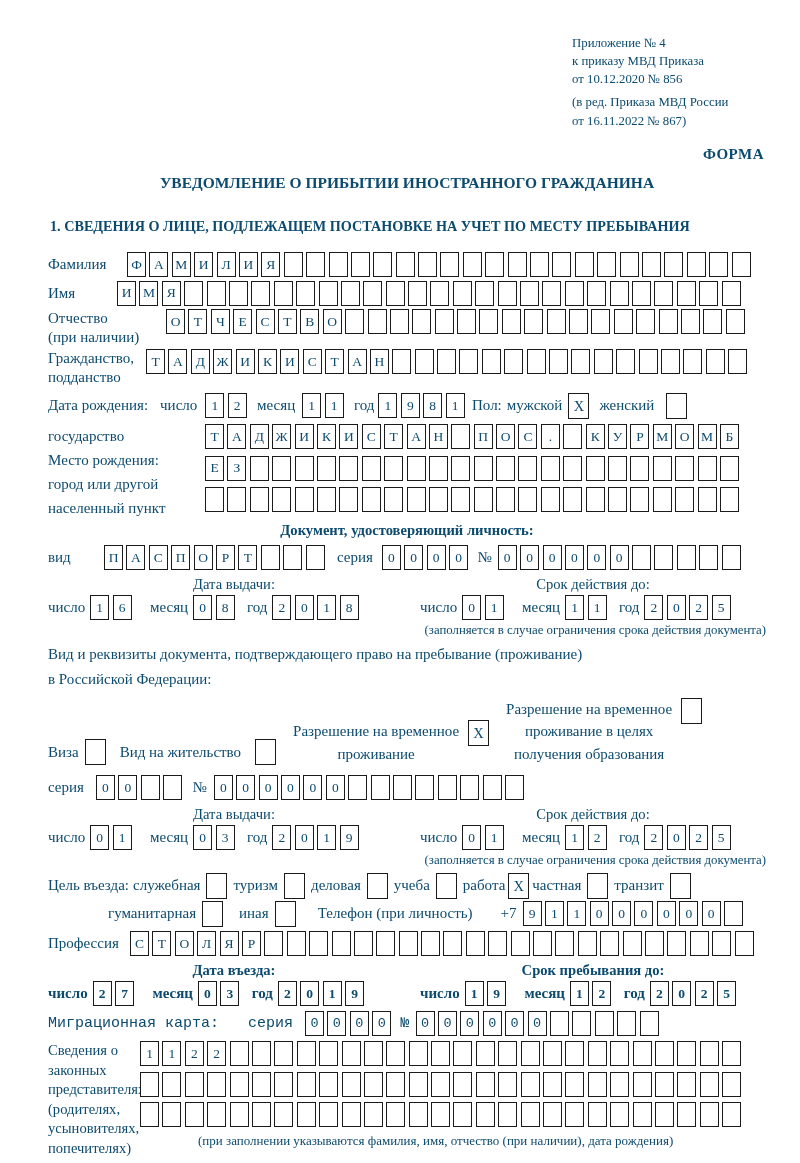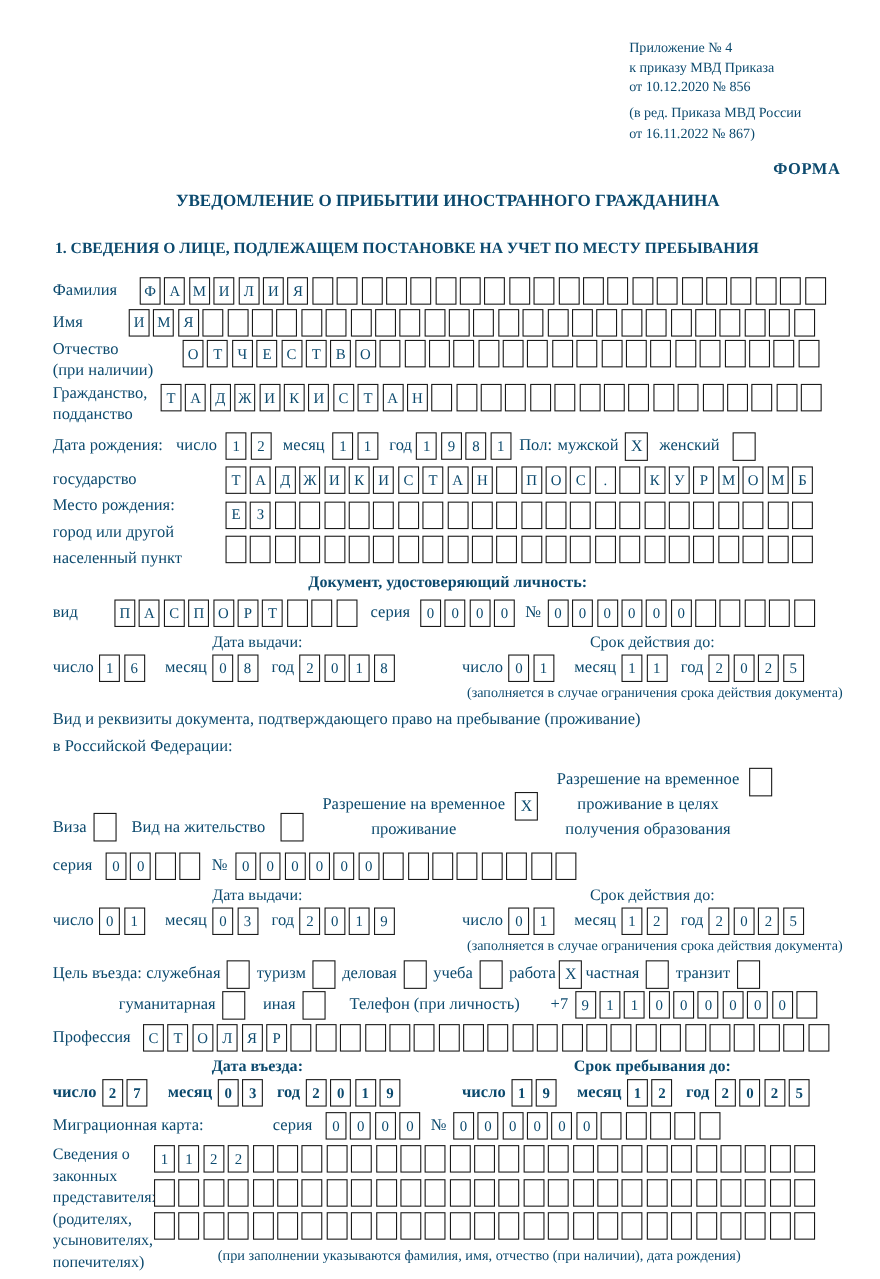--- a/index.html
+++ b/index.html
@@ -629,21 +629,21 @@
         <span class="cells">
             <span class="cell">2</span>
             <span class="cell">0</span>
             <span class="cell">2</span>
             <span class="cell">5</span>
           </span>
       </div>
     </div>
   </div>
 
-  <div class="row" style="margin-bottom:5px;">
+  <div class="row" style="margin-bottom:5px;font-family:Liberation Mono, monospace;">
     <span class="lbl" style="width:200px;flex:none;">Миграционная карта:</span>
     <span class="lbl" style="margin-right:12px;">серия</span>
     <span class="cells">
         <span class="cell">0</span>
         <span class="cell">0</span>
         <span class="cell">0</span>
         <span class="cell">0</span>
       </span>
     <span class="mlbl" style="margin:0 6px;">№</span>
     <span class="cells">

